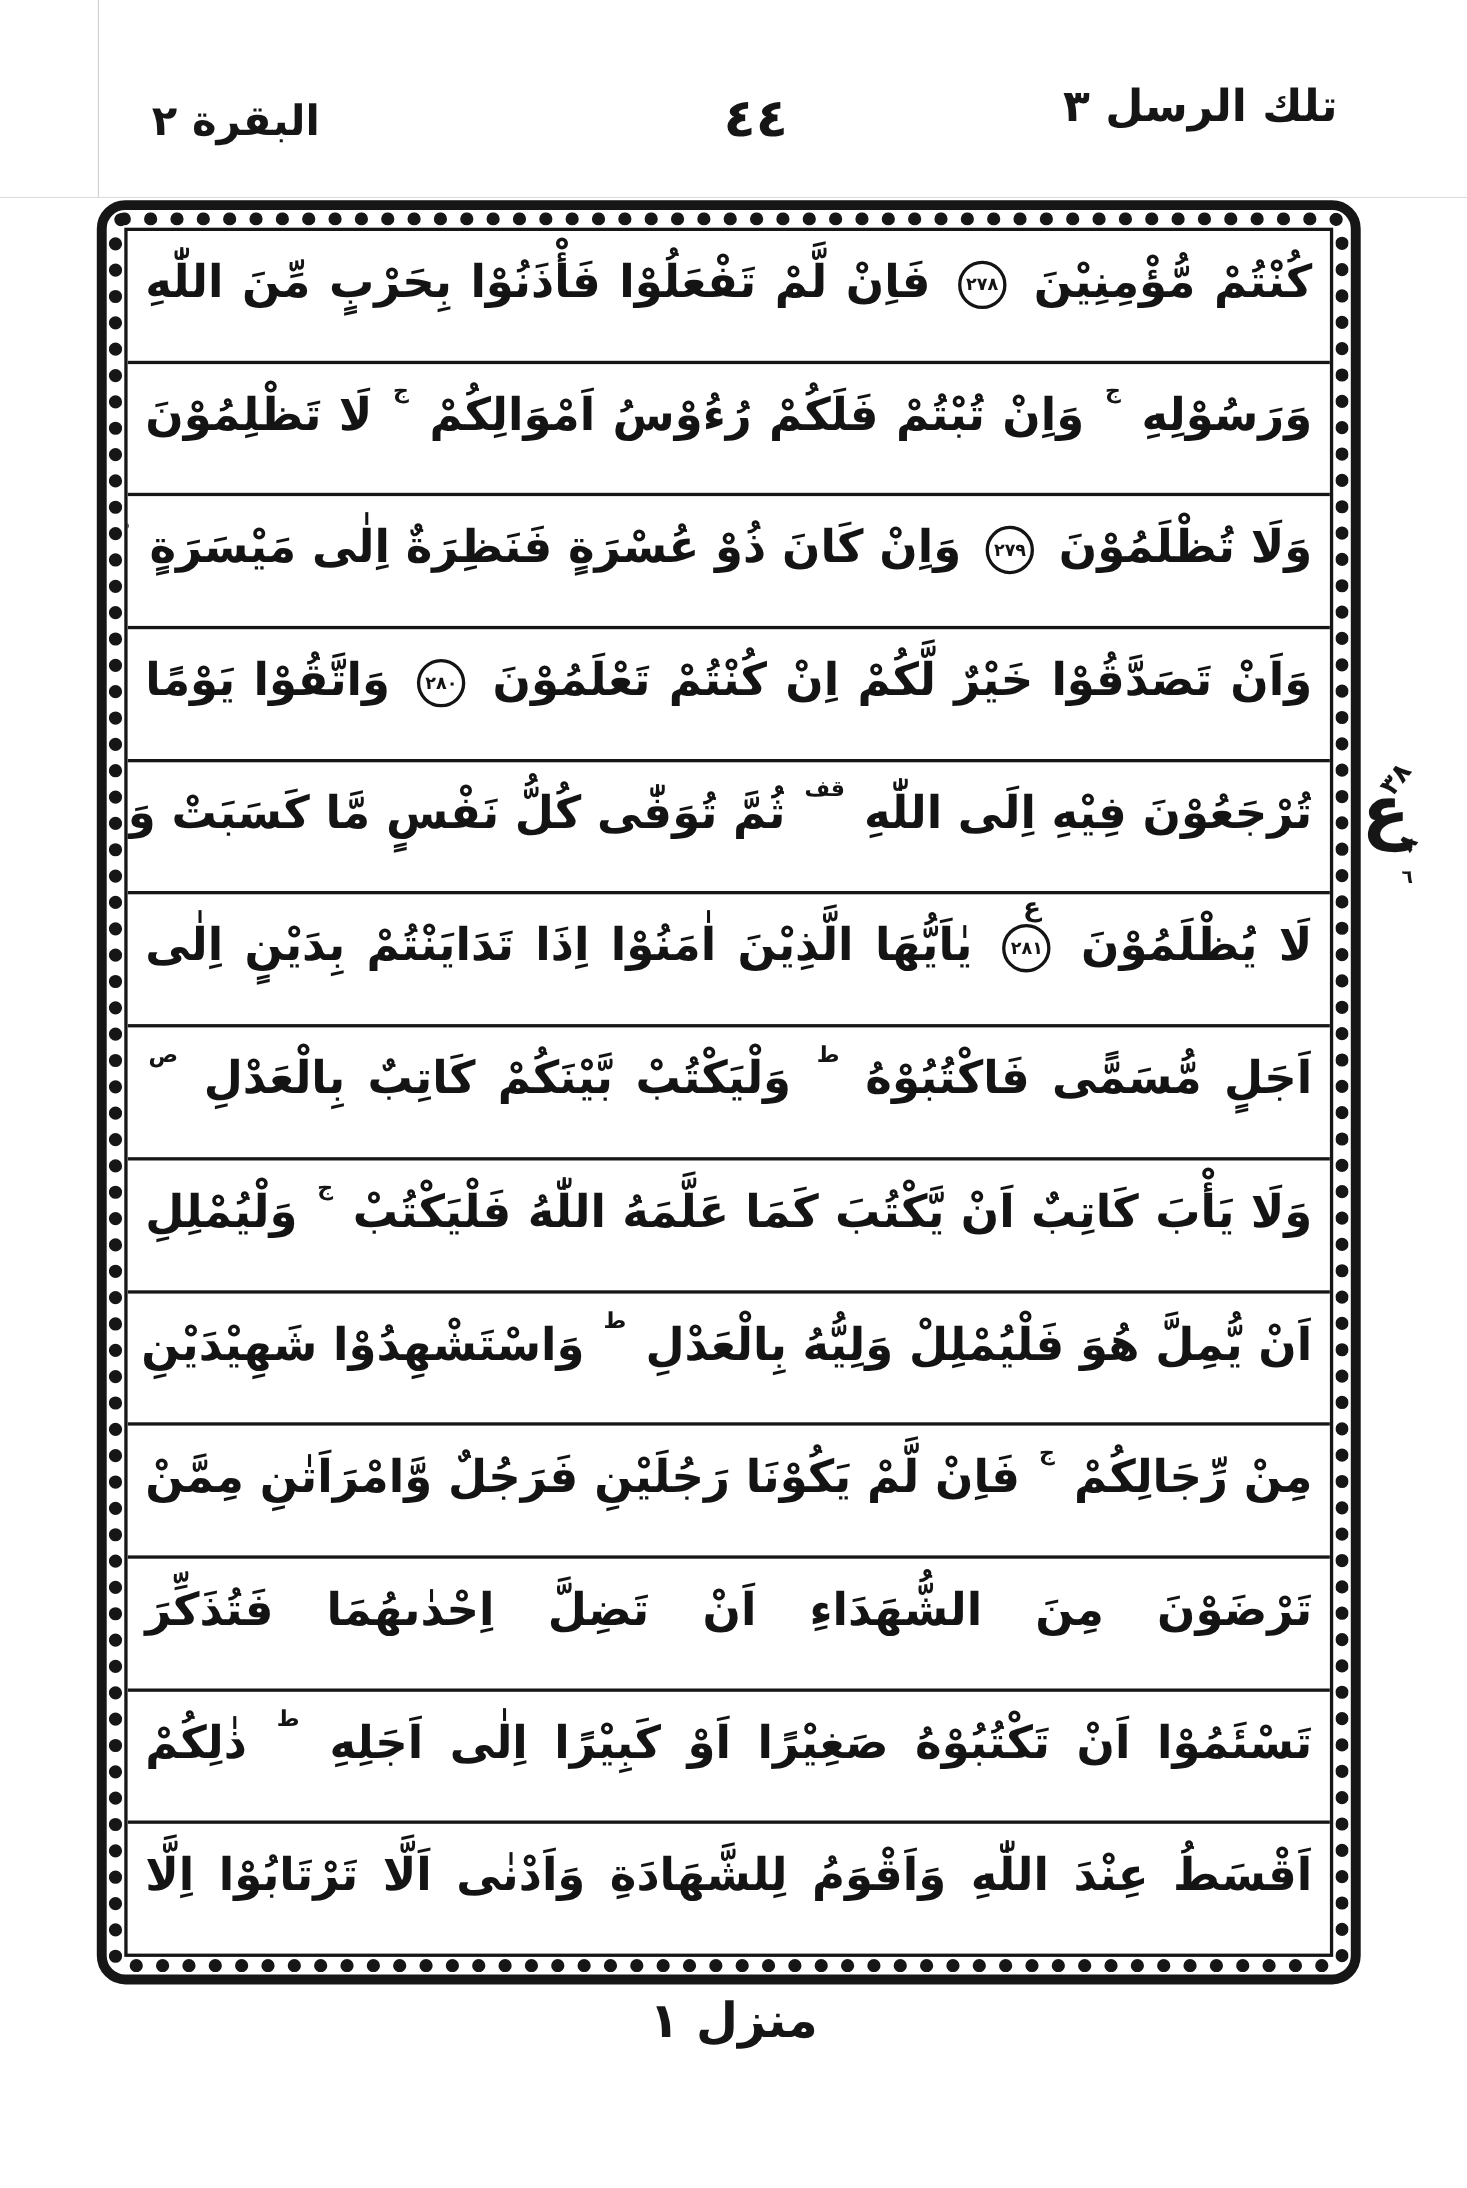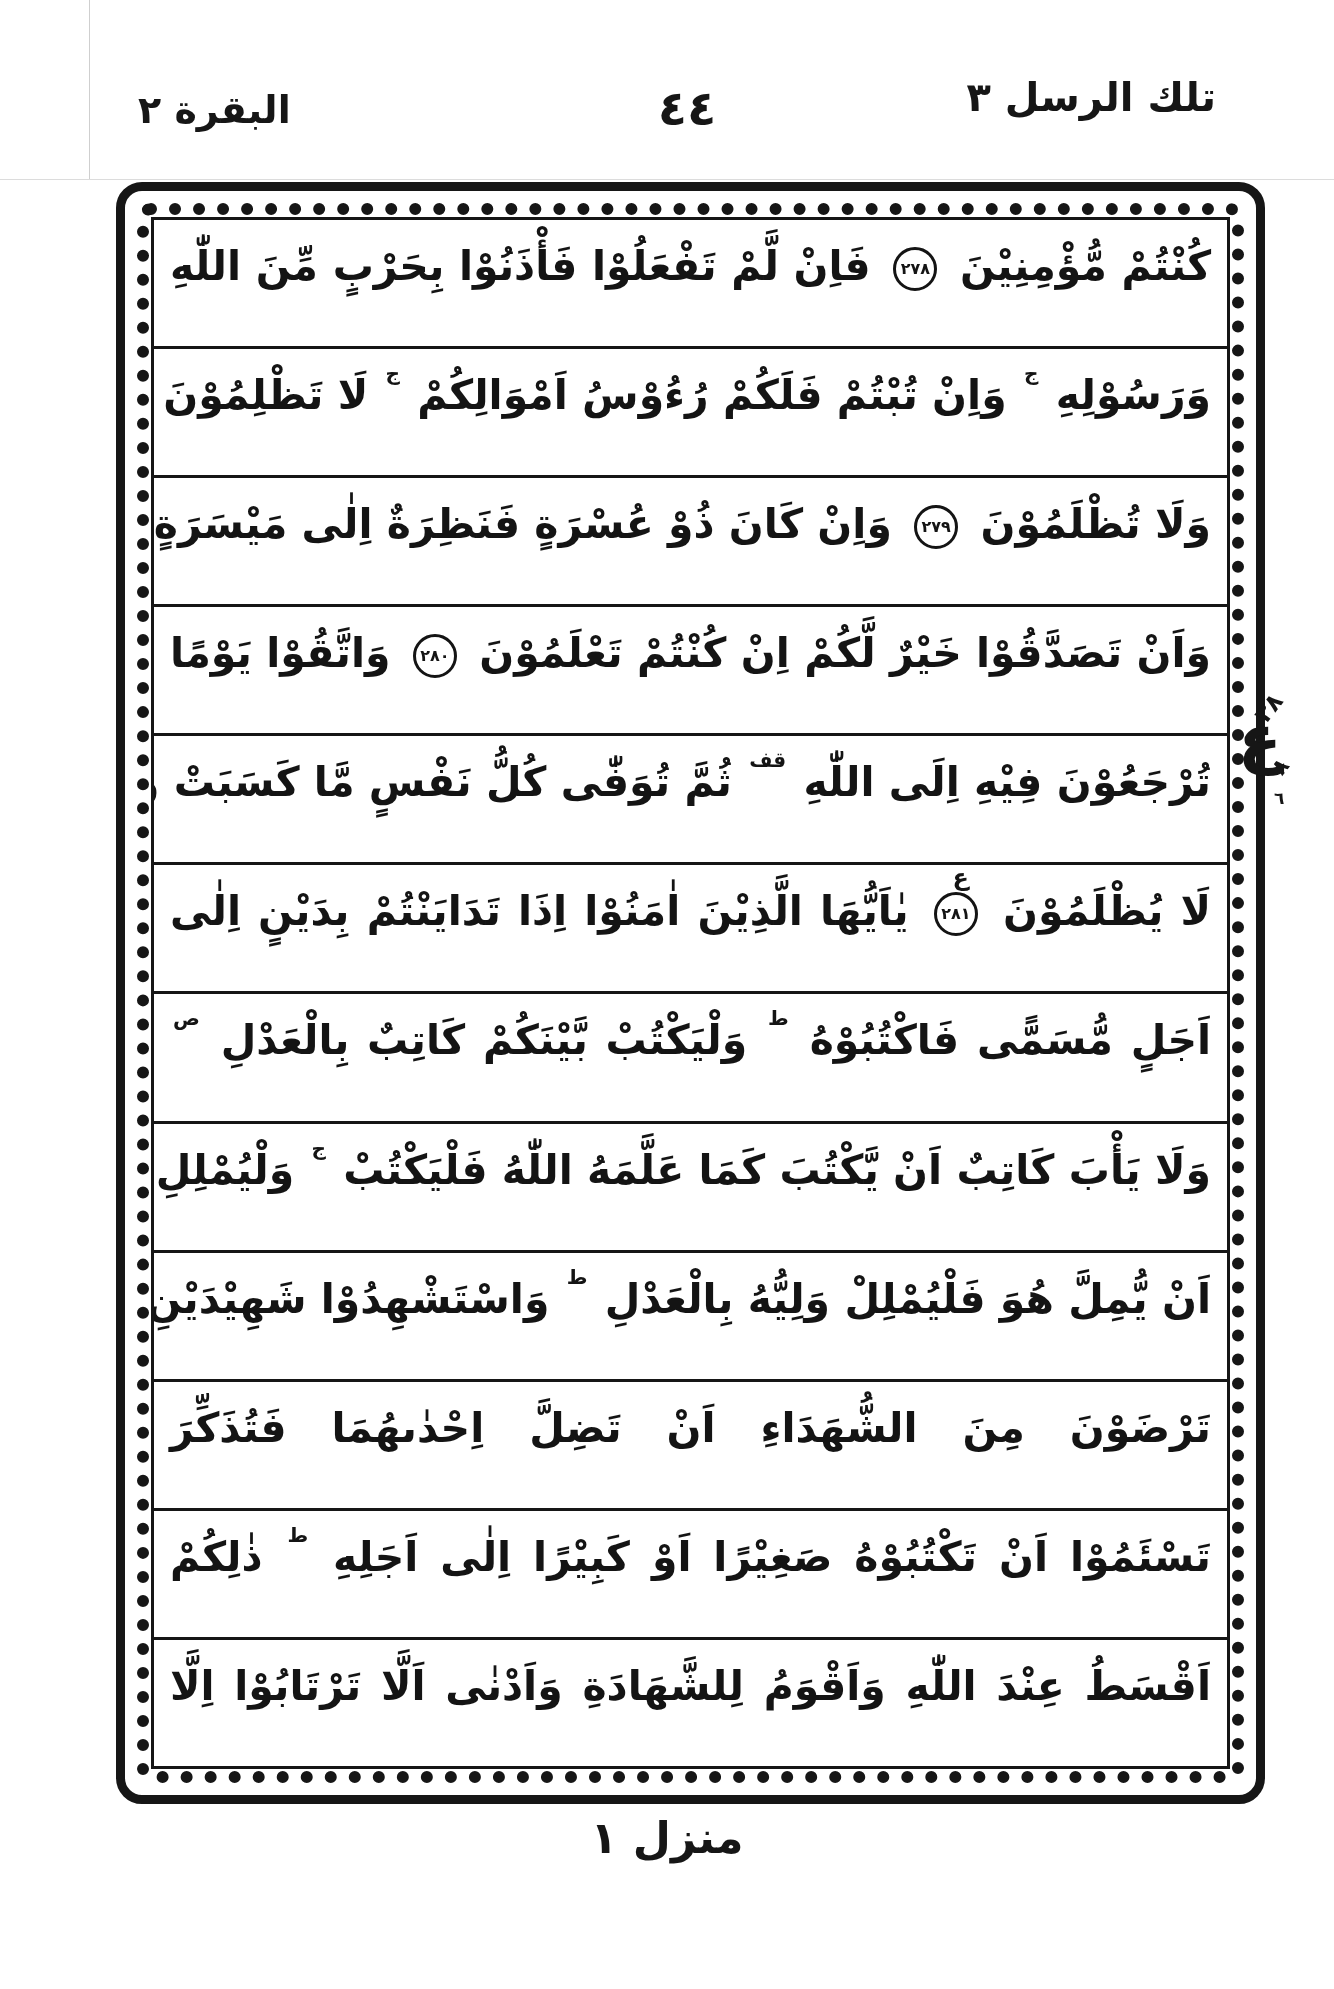--- a/index.html
+++ b/index.html
@@ -13,21 +13,21 @@
 
   
   .hdr{position:absolute;font-weight:bold;white-space:nowrap;direction:rtl;margin-left:20px;}
   .hdr-left{left:118px;top:88px;font-size:38px;}
   .hdr-center{left:50%;transform:translateX(-50%);top:80px;font-size:48px;letter-spacing:6px;}
   .hdr-right{right:118px;top:74px;font-size:40px;}
 
   
   .frame-outer{
     position:absolute;left:88px;top:182px;width:1149px;height:1622px;
-    box-sizing:border-box;border:9px solid #161616;border-radius:26px;padding:12px;margin-left:28px;
+    box-sizing:border-box;border:9px solid #161616;border-radius:26px;padding:2px;
   }
   .frame-dots{
     box-sizing:border-box;width:100%;height:100%;
     border:12px dotted #161616;border-radius:14px;padding:2px;
   }
   .frame-inner{
     box-sizing:border-box;width:100%;height:100%;
     border:3px solid #161616;display:flex;flex-direction:column;overflow:hidden;
   }
   .qline{
@@ -83,20 +83,21 @@
     <div class="frame-inner" lang="ar">
         <div class="qline" dir="rtl" lang="ar"><span class="qtext">كُنْتُمْ مُّؤْمِنِيْنَ</span> <span class="medallion">٢٧٨</span> <span class="qtext">فَاِنْ لَّمْ تَفْعَلُوْا فَأْذَنُوْا بِحَرْبٍ مِّنَ اللّٰهِ</span> </div>
         <div class="qline" dir="rtl" lang="ar"><span class="qtext">وَرَسُوْلِهِ</span> <span class="stop-mark">ج</span> <span class="qtext">وَاِنْ تُبْتُمْ فَلَكُمْ رُءُوْسُ اَمْوَالِكُمْ</span> <span class="stop-mark">ج</span> <span class="qtext">لَا تَظْلِمُوْنَ</span> </div>
         <div class="qline" dir="rtl" lang="ar"><span class="qtext">وَلَا تُظْلَمُوْنَ</span> <span class="medallion">٢٧٩</span> <span class="qtext">وَاِنْ كَانَ ذُوْ عُسْرَةٍ فَنَظِرَةٌ اِلٰى مَيْسَرَةٍ</span> <span class="stop-mark">ط</span> </div>
         <div class="qline" dir="rtl" lang="ar"><span class="qtext">وَاَنْ تَصَدَّقُوْا خَيْرٌ لَّكُمْ اِنْ كُنْتُمْ تَعْلَمُوْنَ</span> <span class="medallion">٢٨٠</span> <span class="qtext">وَاتَّقُوْا يَوْمًا</span> </div>
         <div class="qline" dir="rtl" lang="ar"><span class="qtext">تُرْجَعُوْنَ فِيْهِ اِلَى اللّٰهِ</span> <span class="stop-mark">قف</span> <span class="qtext">ثُمَّ تُوَفّٰى كُلُّ نَفْسٍ مَّا كَسَبَتْ وَهُمْ</span> </div>
         <div class="qline" dir="rtl" lang="ar"><span class="qtext">لَا يُظْلَمُوْنَ</span> <span class="medallion">٢٨١<span class="ruku-ayn">ع</span></span> <span class="qtext">يٰاَيُّهَا الَّذِيْنَ اٰمَنُوْا اِذَا تَدَايَنْتُمْ بِدَيْنٍ اِلٰى</span> </div>
         <div class="qline" dir="rtl" lang="ar"><span class="qtext">اَجَلٍ مُّسَمًّى فَاكْتُبُوْهُ</span> <span class="stop-mark">ط</span> <span class="qtext">وَلْيَكْتُبْ بَّيْنَكُمْ كَاتِبٌ بِالْعَدْلِ</span> <span class="stop-mark">ص</span> </div>
         <div class="qline" dir="rtl" lang="ar"><span class="qtext">وَلَا يَأْبَ كَاتِبٌ اَنْ يَّكْتُبَ كَمَا عَلَّمَهُ اللّٰهُ فَلْيَكْتُبْ</span> <span class="stop-mark">ج</span> <span class="qtext">وَلْيُمْلِلِ</span> </div>
         <div class="qline" dir="rtl" lang="ar"><span class="qtext">اَنْ يُّمِلَّ هُوَ فَلْيُمْلِلْ وَلِيُّهُ بِالْعَدْلِ</span> <span class="stop-mark">ط</span> <span class="qtext">وَاسْتَشْهِدُوْا شَهِيْدَيْنِ</span> </div>
+        <div class="qline" dir="rtl" lang="ar"><span class="qtext">مِنْ رِّجَالِكُمْ</span> <span class="stop-mark">ج</span> <span class="qtext">فَاِنْ لَّمْ يَكُوْنَا رَجُلَيْنِ فَرَجُلٌ وَّامْرَاَتٰنِ مِمَّنْ</span> </div>
         <div class="qline" dir="rtl" lang="ar"><span class="qtext">تَرْضَوْنَ مِنَ الشُّهَدَاءِ اَنْ تَضِلَّ اِحْدٰىهُمَا فَتُذَكِّرَ</span> </div>
         <div class="qline" dir="rtl" lang="ar"><span class="qtext">تَسْئَمُوْا اَنْ تَكْتُبُوْهُ صَغِيْرًا اَوْ كَبِيْرًا اِلٰى اَجَلِهِ</span> <span class="stop-mark">ط</span> <span class="qtext">ذٰلِكُمْ</span> </div>
         <div class="qline" dir="rtl" lang="ar"><span class="qtext">اَقْسَطُ عِنْدَ اللّٰهِ وَاَقْوَمُ لِلشَّهَادَةِ وَاَدْنٰى اَلَّا تَرْتَابُوْا اِلَّا</span> </div>
       </div>
   </div>
 </div>
 
 <div class="ruku-cluster">
   <span class="rk-top">٣٨</span>
   <span class="rk-ayn">ع</span>

